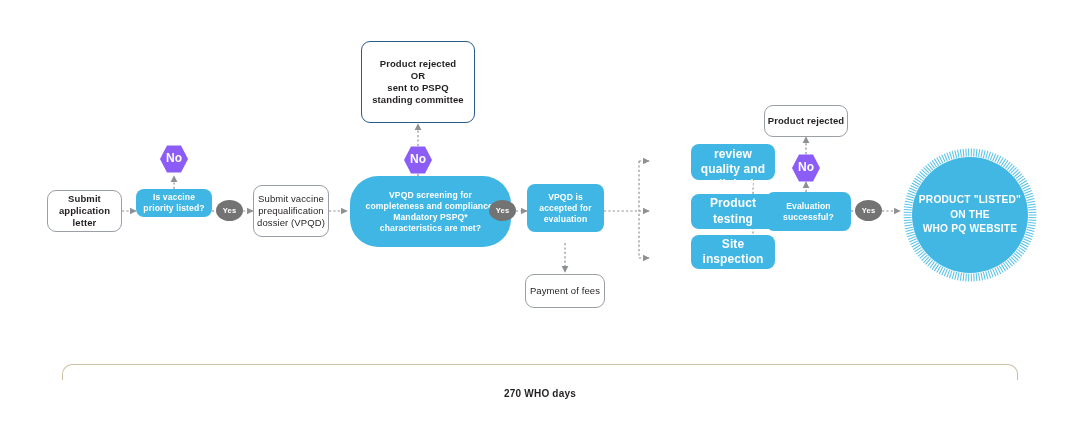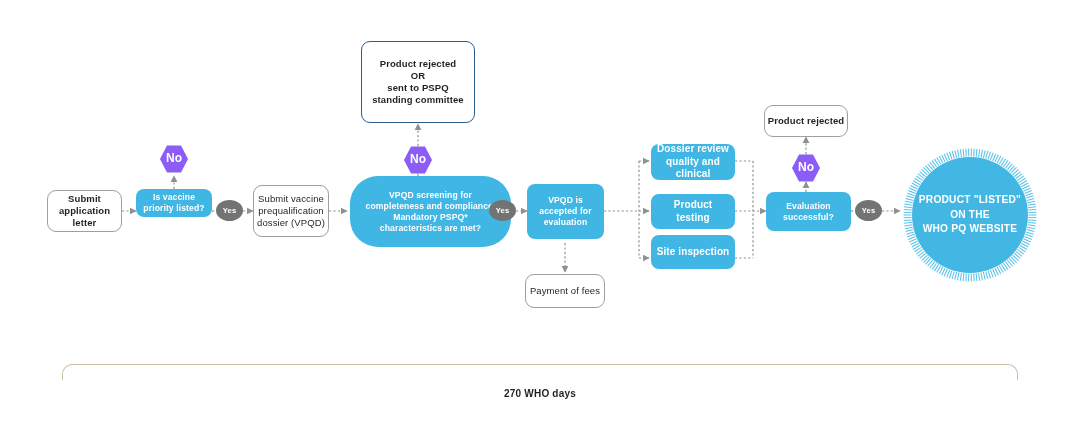--- a/index.html
+++ b/index.html
@@ -47,21 +47,22 @@
   
   .box-cyan {
     background: #3fb6e3;
     border-radius: 8px;
     color: #ffffff;
     font-size: 8.6px;
     font-weight: bold;
     padding: 3px 5px;
   }
   .box-cyan.thin {
-    font-size: 10px;
+    font-size: 12px;
+    margin-left: 40px;
   }
   
   .pill-yes {
     background: #737373;
     border-radius: 50%;
     color: #ffffff;
     font-size: 7.6px;
     font-weight: bold;
     letter-spacing: .2px;
   }
@@ -232,21 +233,21 @@
     <span style="white-space:pre-line;">Product rejected
 OR
 sent to PSPQ
 standing committee</span>
   </div>
 
   <div class="node pill-yes" style="left:489px; top:200px; width:27px; height:21px;">
     <span>Yes</span>
   </div>
 
-  <div class="node box-cyan" style="left:527px; top:184px; width:77px; height:55px;">
+  <div class="node box-cyan" style="left:527px; top:184px; width:77px; height:48px;">
     <span style="white-space:pre-line;">VPQD is
 accepted for
 evaluation</span>
   </div>
 
   <div class="node box-outline" style="left:525px; top:274px; width:80px; height:34px; font-weight:normal;">
     <span style="white-space:pre-line;">Payment of fees</span>
   </div>
 
   <div class="node box-cyan thin" style="left:651px; top:144px; width:84px; height:36px;">

